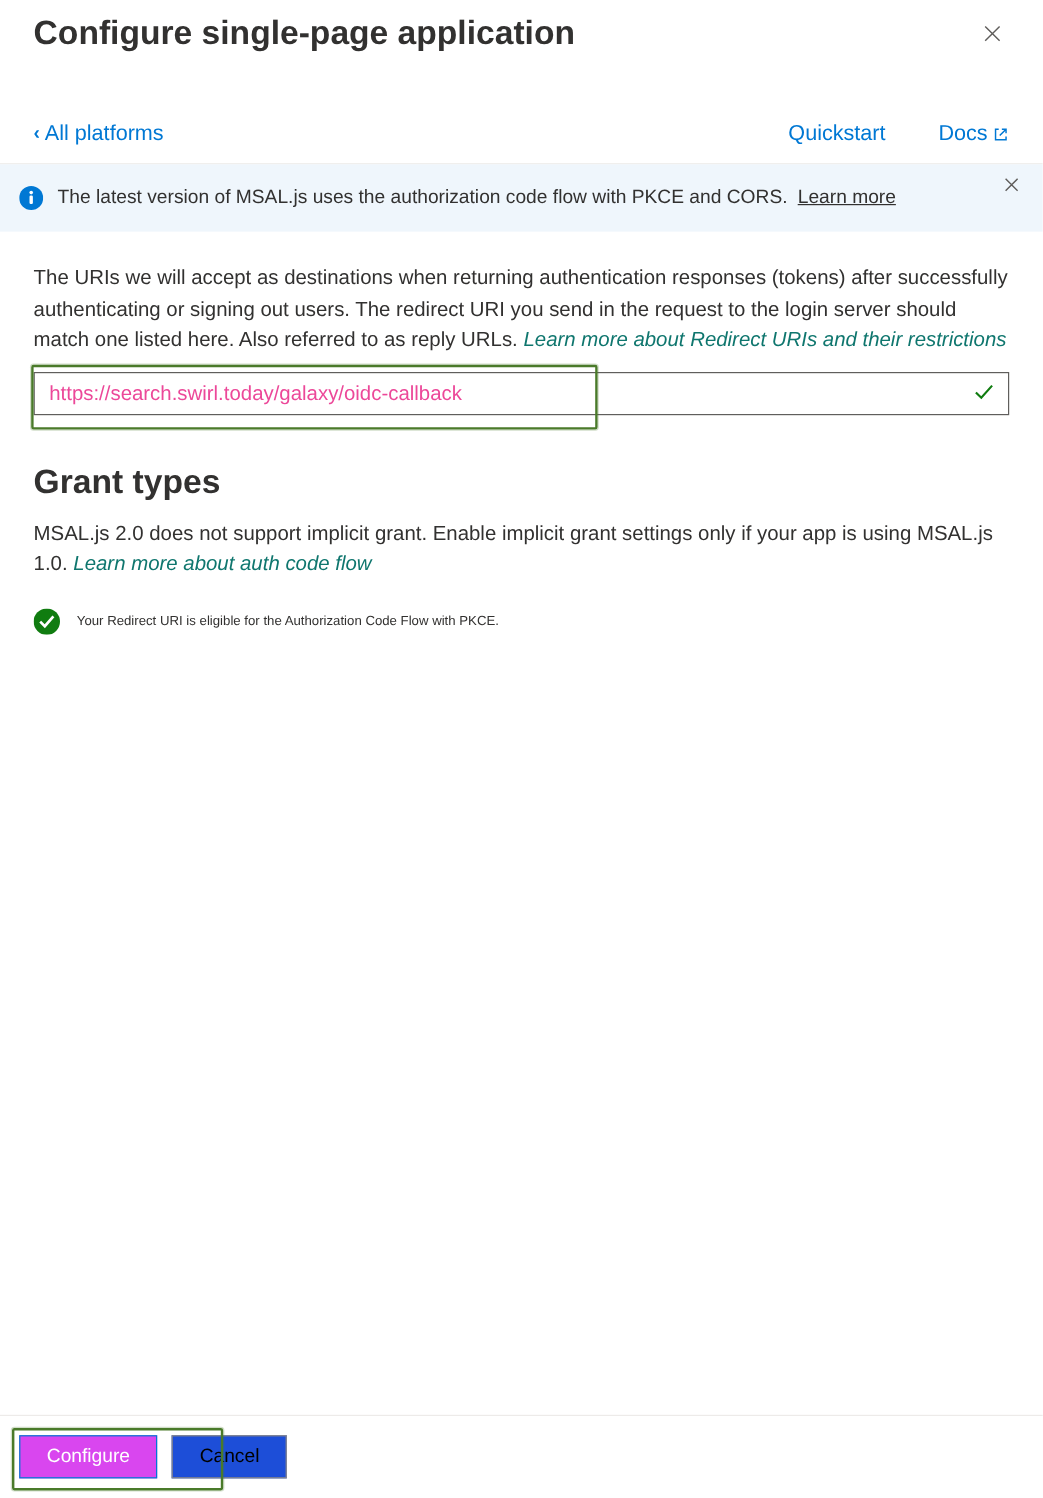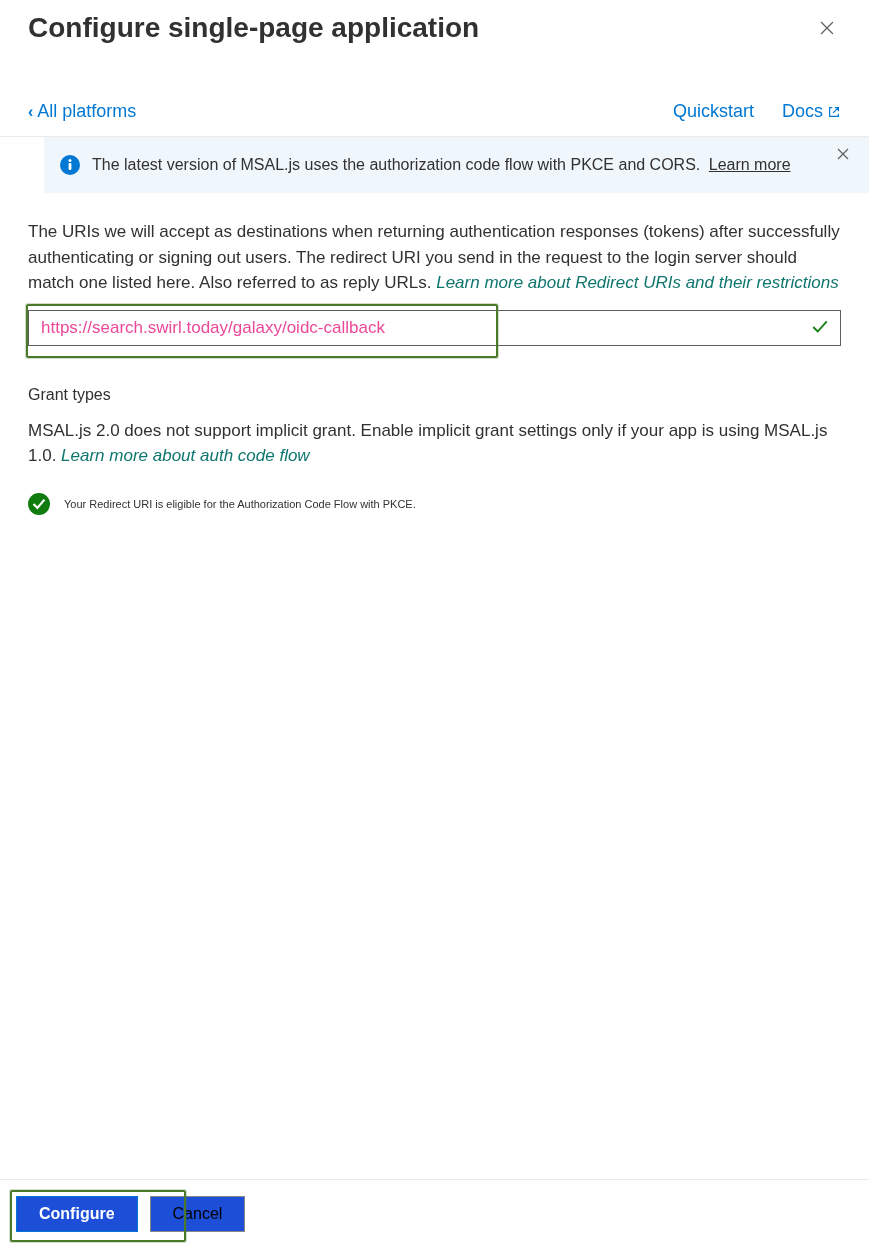--- a/index.html
+++ b/index.html
@@ -47,21 +47,21 @@
       align-items: center;
       cursor: pointer;
     }
     .back-chevron {
       font-weight: 700;
       margin-right: 4px;
       font-size: 16px;
     }
     .nav-right {
       display: flex;
-      gap: 28px;
+      gap: 44px;
       text-align: center;
     }
     .nav-link {
       color: #0078d4;
       font-size: 18px;
       text-decoration: none;
       cursor: pointer;
       display: inline-flex;
       align-items: center;
       gap: 4px;
@@ -71,21 +71,20 @@
       height: 14px;
       display: inline-block;
     }
     .info-banner {
       background: #eff6fc;
       padding: 18px 28px 18px 16px;
       display: flex;
       align-items: center;
       gap: 12px;
       position: relative;
-      margin-left: 44px;
     }
     .info-icon {
       width: 20px;
       height: 20px;
       flex-shrink: 0;
     }
     .info-text {
       font-size: 16px;
       color: #323130;
     }
@@ -158,22 +157,22 @@
       outline: none;
     }
     .input-check {
       position: absolute;
       right: 12px;
       top: 8px;
       width: 18px;
       height: 18px;
     }
     .grant-heading {
-      font-size: 16px;
-      font-weight: 400;
+      font-size: 28px;
+      font-weight: 700;
       margin-bottom: 14px;
     }
     .eligible-row {
       display: flex;
       align-items: center;
       gap: 14px;
       margin-top: 24px;
     }
     .success-icon {
       width: 22px;
@@ -196,24 +195,24 @@
     .btn {
       height: 36px;
       padding: 0 22px;
       font-size: 16px;
       font-family: inherit;
       border: 1px solid #8a8886;
       background: #1d4ed8;
       cursor: pointer;
     }
     .btn-primary {
-      background: #1d4ed8;
+      background: #d946ef;
       border-color: #0078d4;
       color: #fff;
-      font-weight: 700;
+      font-weight: 400;
     }
     .hl-configure {
       top: -6px;
       left: -6px;
       width: 176px;
       height: 52px;
     }
     .configure-wrap { position: relative; }
   </style>
 </head>

